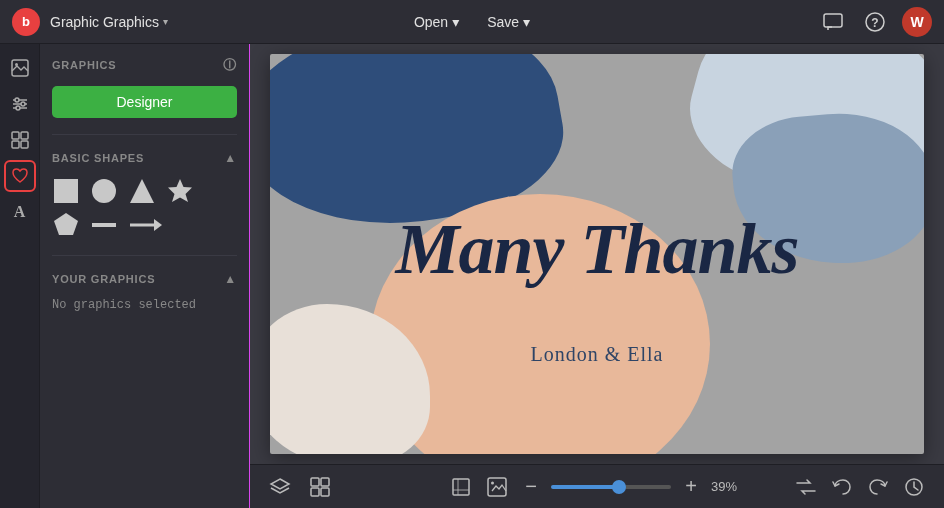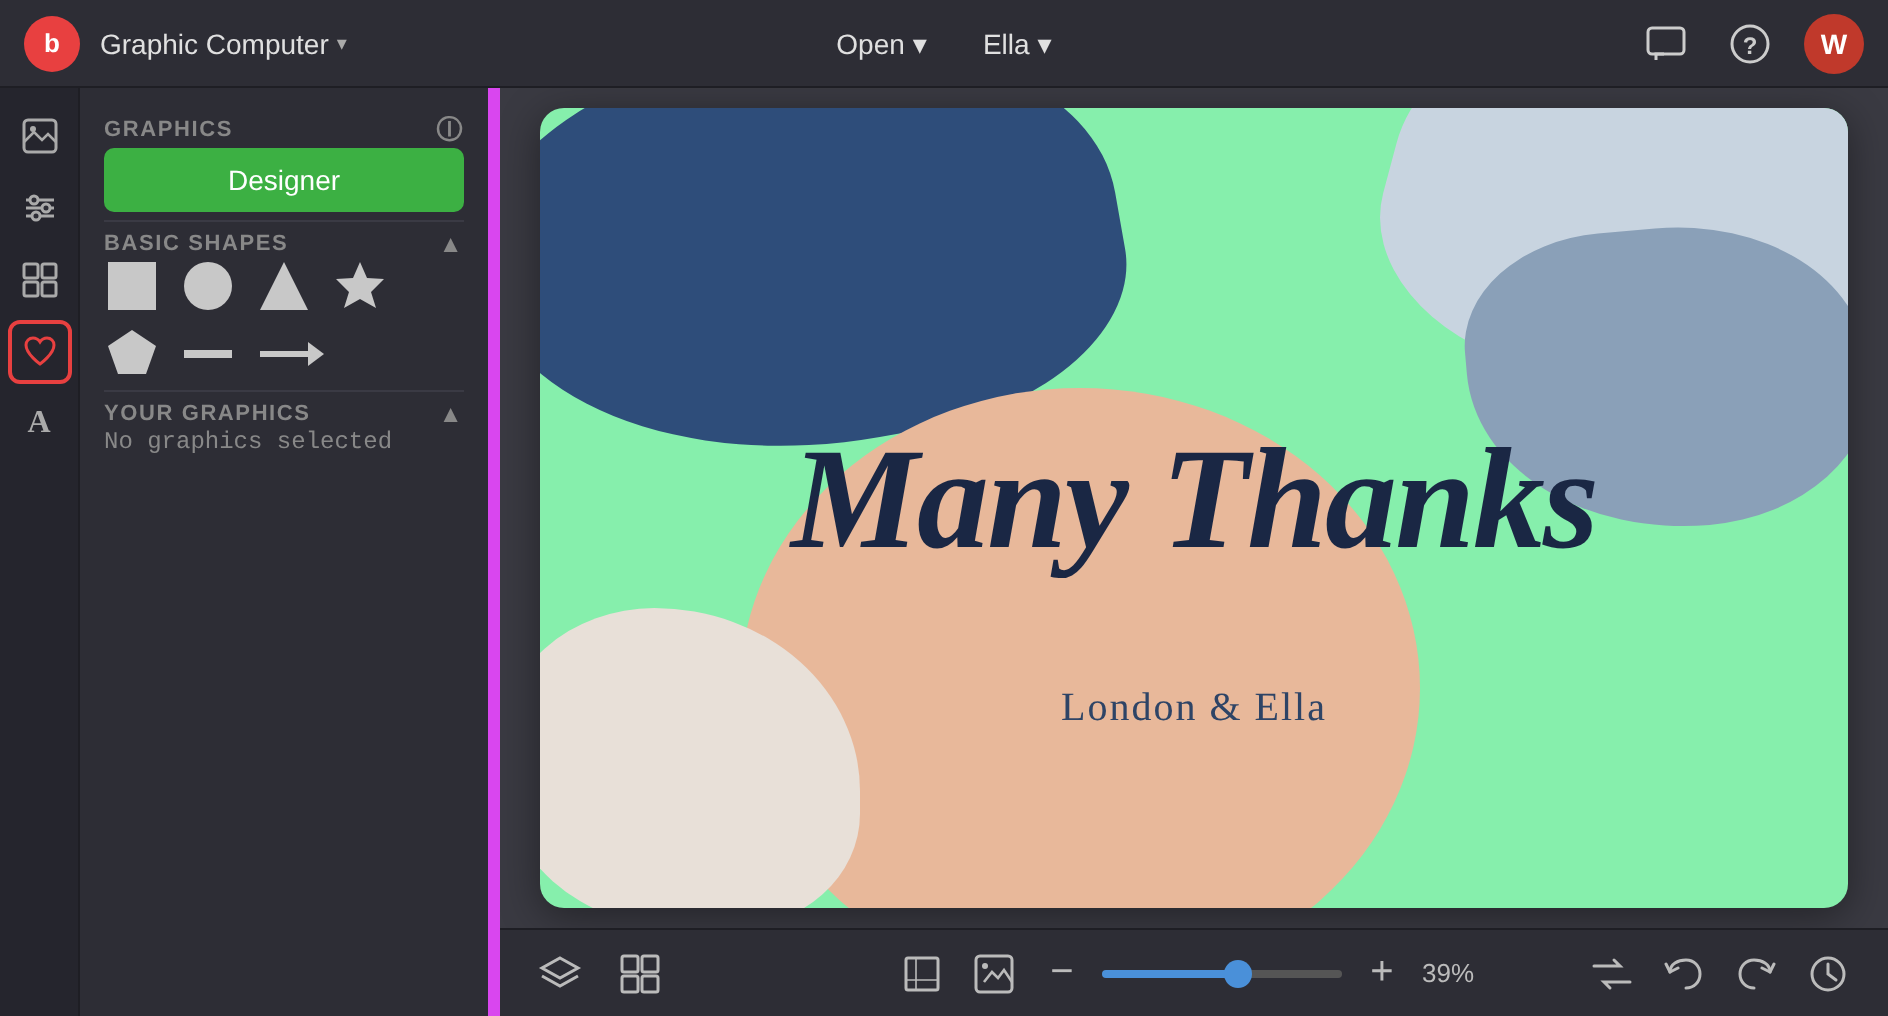--- a/index.html
+++ b/index.html
@@ -81,24 +81,25 @@
     }
     .icon-nav-item.heart-active {
       color: #e84040;
       border: 2px solid #e84040;
     }
 
     
     .sidebar-panel {
       width: 210px;
       background: #2d2d35;
-      border-right: 6px solid #d946ef;
+      border-right: 1px solid #d946ef;
       padding: 12px;
       display: flex;
       flex-direction: column;
+      gap: 12px;
       flex-shrink: 0;
     }
     .sidebar-section-header {
       display: flex; align-items: center; justify-content: space-between;
       font-size: 11px; color: #888; font-weight: 600; letter-spacing: 0.8px;
       text-transform: uppercase;
     }
     .sidebar-section-header .info-icon {
       color: #888; font-size: 13px; cursor: pointer;
     }
@@ -162,24 +163,24 @@
       align-items: center;
       justify-content: center;
       overflow: hidden;
       padding: 20px;
     }
 
     
     .design-canvas {
       width: 660px;
       height: 400px;
-      background: #86efac;
+      background: #a3a3a3;
       position: relative;
       overflow: hidden;
-      border-radius: 12px;
+      border-radius: 2px;
       box-shadow: 0 4px 20px rgba(0,0,0,0.4);
     }
 
     
     .canvas-blob-blue-dark {
       position: absolute;
       top: -30px; left: -30px;
       width: 320px; height: 200px;
       background: #2e4d7a;
       border-radius: 60% 70% 50% 80%;
@@ -291,31 +292,31 @@
     }
   </style>
 </head>
 <body>
 
 <div class="topbar">
   <div class="topbar-logo">
     <span>b</span>
   </div>
   <div class="topbar-title">
-    <span>Graphic Computer</span>
+    <span>Graphic Graphics</span>
     <span class="chevron">▾</span>
   </div>
 
   <div class="topbar-center">
     <button class="topbar-btn">
       <span>Open</span>
       <span>▾</span>
     </button>
     <button class="topbar-btn">
-      <span>Ella</span>
+      <span>Save</span>
       <span>▾</span>
     </button>
   </div>
 
   <div class="topbar-right">
     <button class="topbar-icon-btn">
       <svg width="20" height="18" viewBox="0 0 20 18" fill="none" xmlns="http://www.w3.org/2000/svg">
         <rect x="1" y="1" width="18" height="13" rx="2" stroke="#ccc" stroke-width="1.5" fill="none"></rect>
         <path d="M5 17 L5 14 L9 14" stroke="#ccc" stroke-width="1.5" fill="none"></path>
       </svg>

